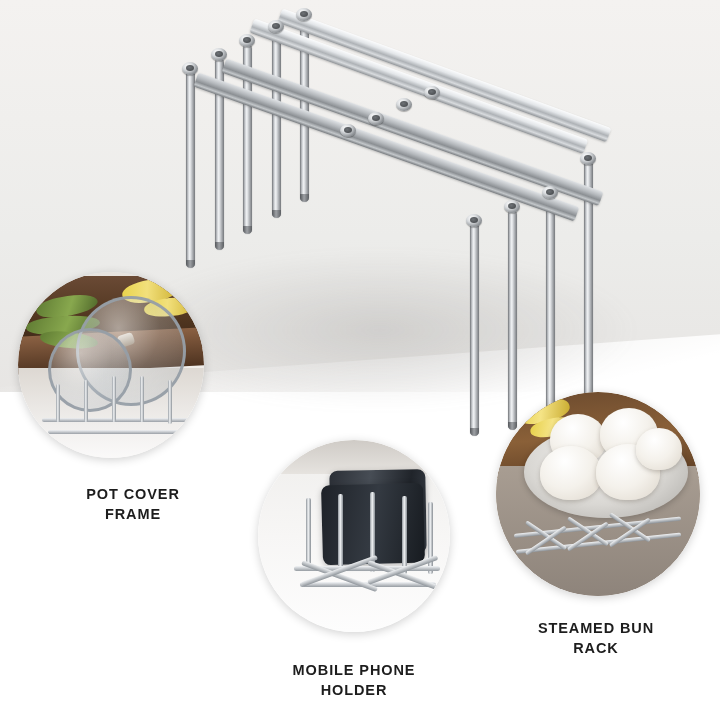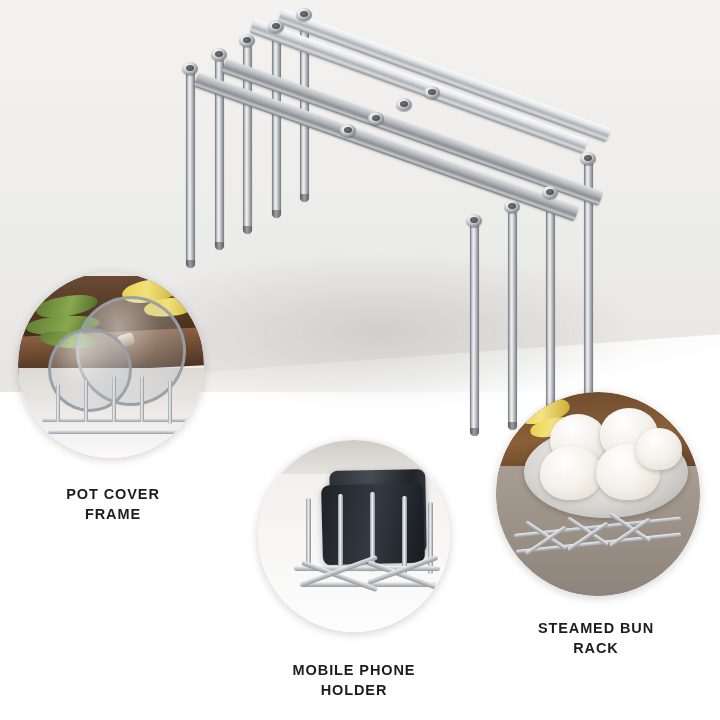--- a/index.html
+++ b/index.html
@@ -248,21 +248,21 @@
   .caption {
     position: absolute;
     color: #1d1d1d;
     font-size: 14.5px;
     font-weight: 700;
     letter-spacing: 0.9px;
     line-height: 20px;
     text-align: center;
     white-space: pre-line;
   }
-  #caption-pot   { left: 20px;  top: 484px; width: 186px; }
+  #caption-pot   { left: 40px;  top: 484px; width: 186px; }
   #caption-phone { left: 258px; top: 660px; width: 192px; }
   #caption-bun   { left: 492px; top: 618px; width: 208px; }
 </style>
 </head>
 <body>
 
 <div id="scene">
 
   <div class="bg-top"></div>
   <div class="bg-bottom"></div>

